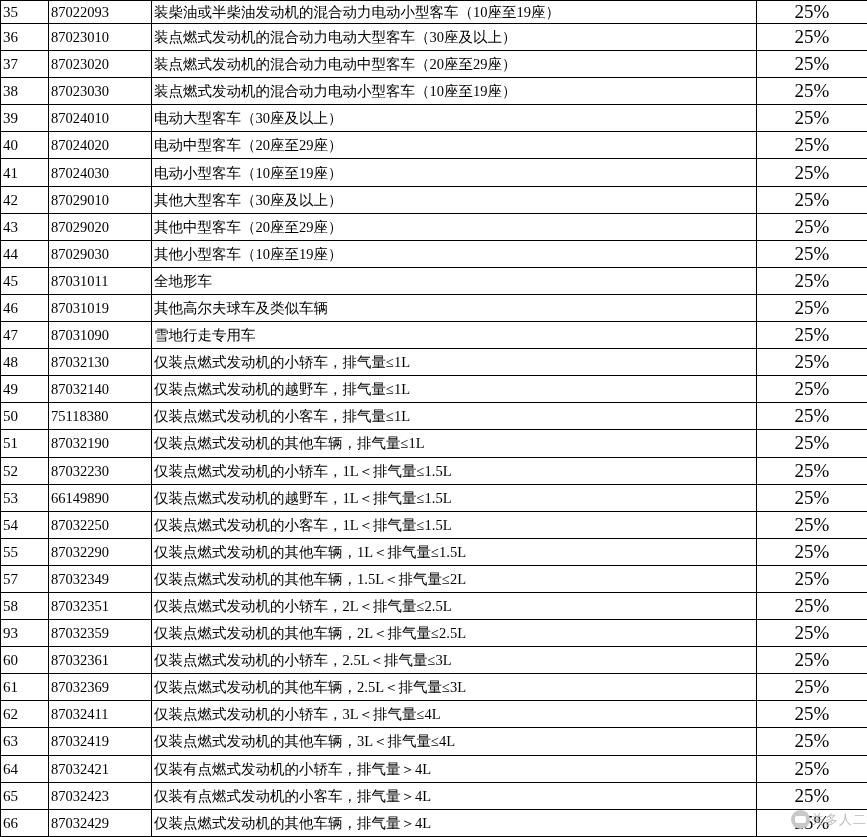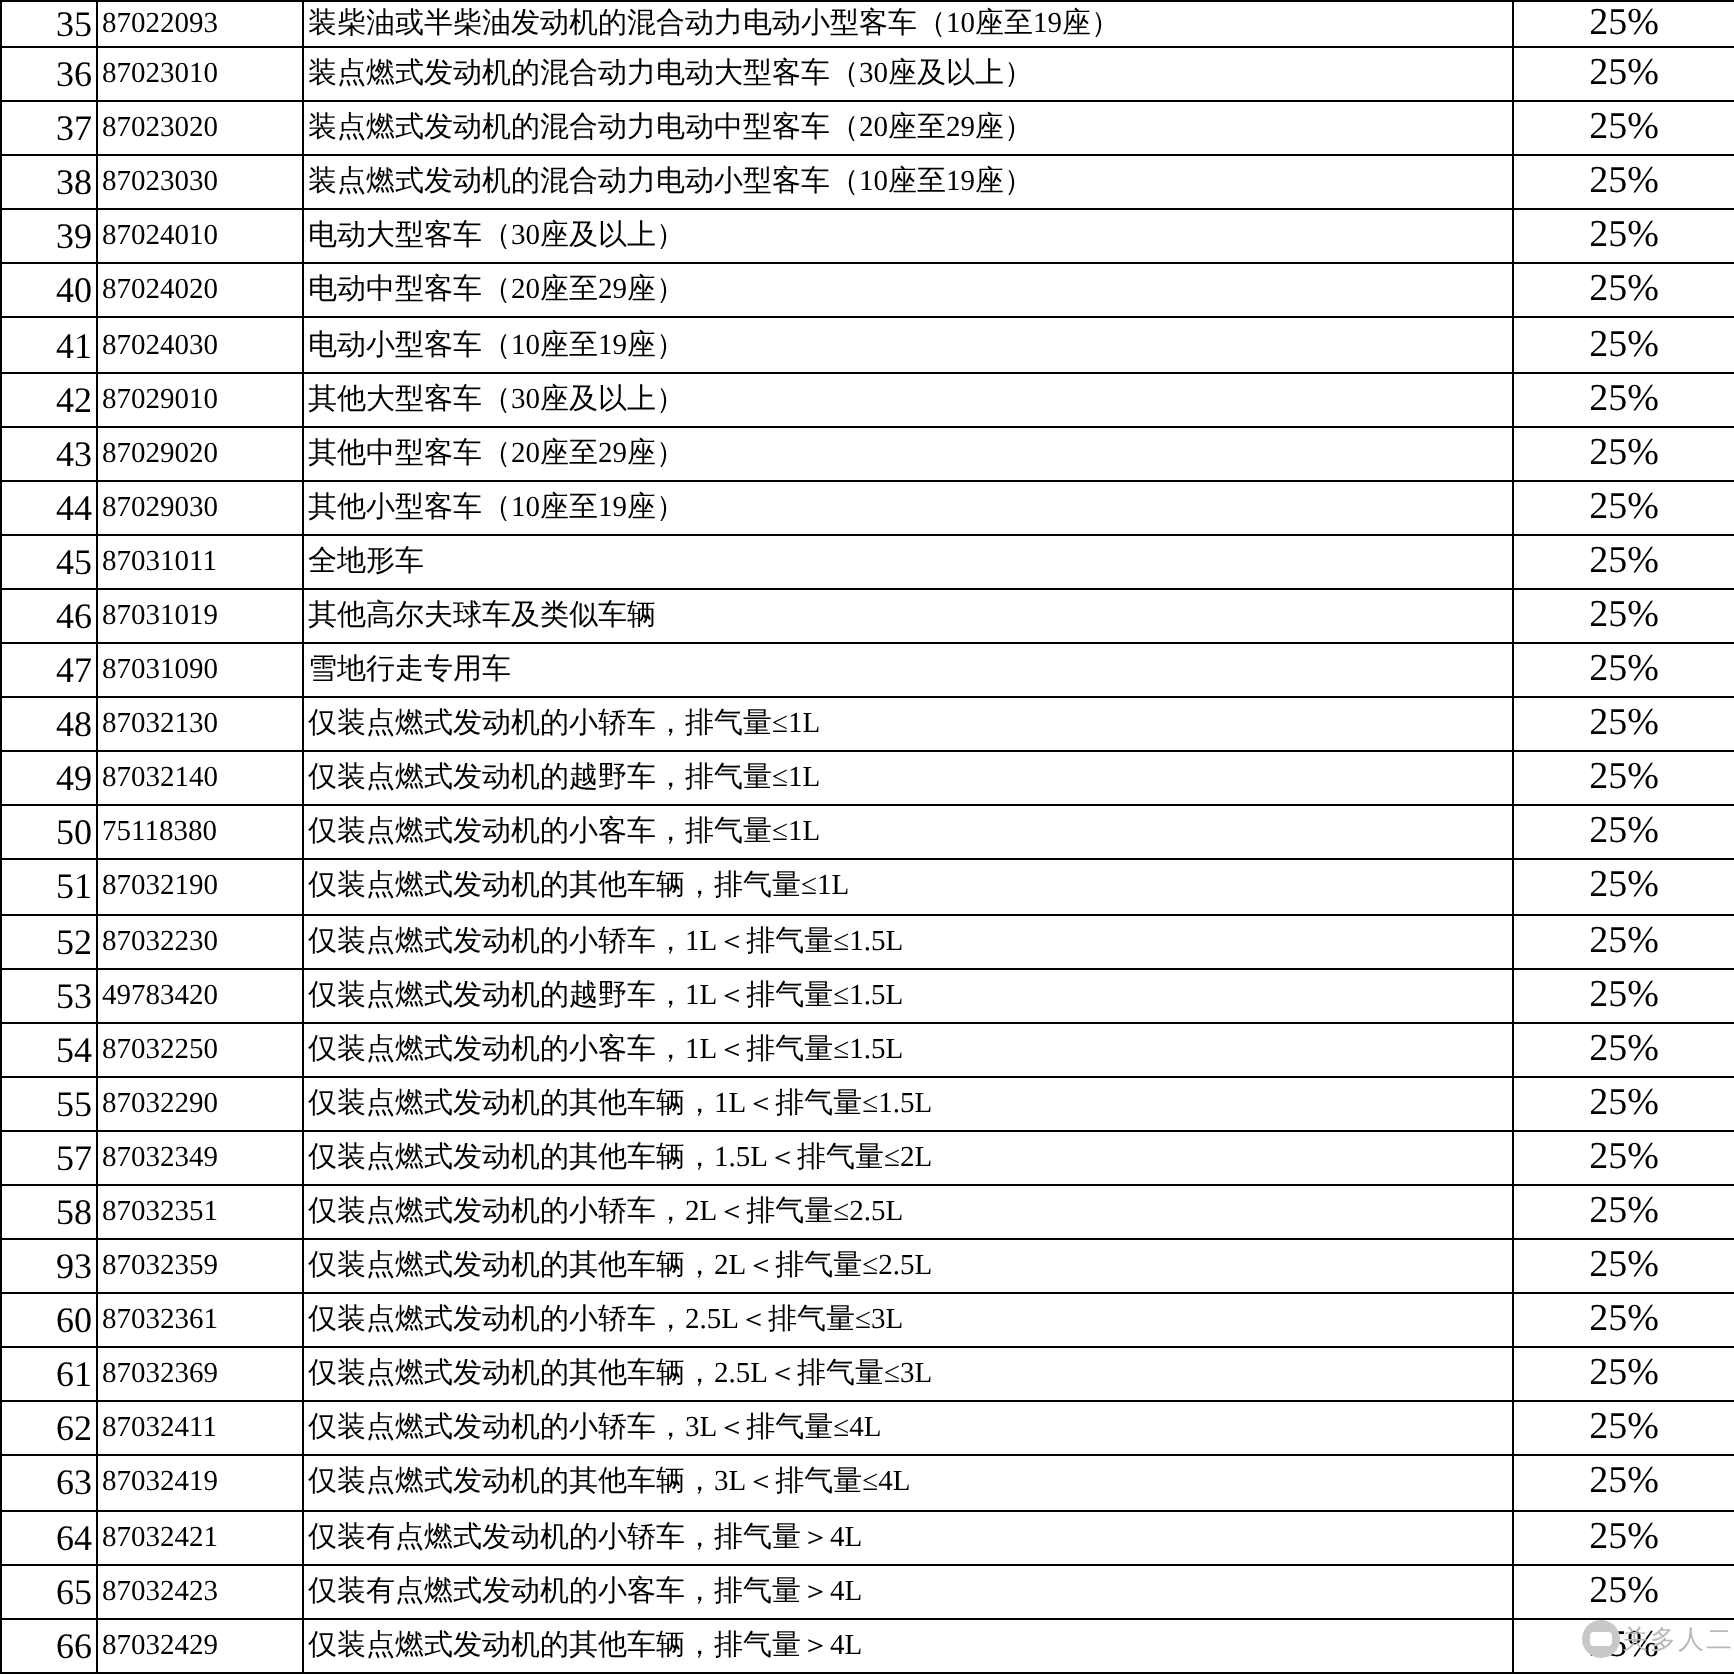--- a/index.html
+++ b/index.html
@@ -29,23 +29,23 @@
   table.tariff-table td {
     border: 1px solid #000000;
     height: 26.1px;
     padding: 0 2px;
     line-height: 24px;
     vertical-align: middle;
     overflow: hidden;
     white-space: nowrap;
   }
   td.cell-index {
-    text-align: right;
+    text-align: left;
     padding-left: 6px;
-    font-size: 18px;
+    font-size: 15px;
   }
   td.cell-code {
     text-align: left;
     padding-left: 9px;
     font-size: 14.5px;
     margin-left: 24px;
   }
   td.cell-desc {
     text-align: left;
     padding-left: 8px;
@@ -205,21 +205,21 @@
       <td class="cell-rate">25%</td>
     </tr>
     <tr>
       <td class="cell-index">52</td>
       <td class="cell-code">87032230</td>
       <td class="cell-desc">仅装点燃式发动机的小轿车，1L＜排气量≤1.5L</td>
       <td class="cell-rate">25%</td>
     </tr>
     <tr>
       <td class="cell-index">53</td>
-      <td class="cell-code">49783420</td>
+      <td class="cell-code">66149890</td>
       <td class="cell-desc">仅装点燃式发动机的越野车，1L＜排气量≤1.5L</td>
       <td class="cell-rate">25%</td>
     </tr>
     <tr>
       <td class="cell-index">54</td>
       <td class="cell-code">87032250</td>
       <td class="cell-desc">仅装点燃式发动机的小客车，1L＜排气量≤1.5L</td>
       <td class="cell-rate">25%</td>
     </tr>
     <tr>

